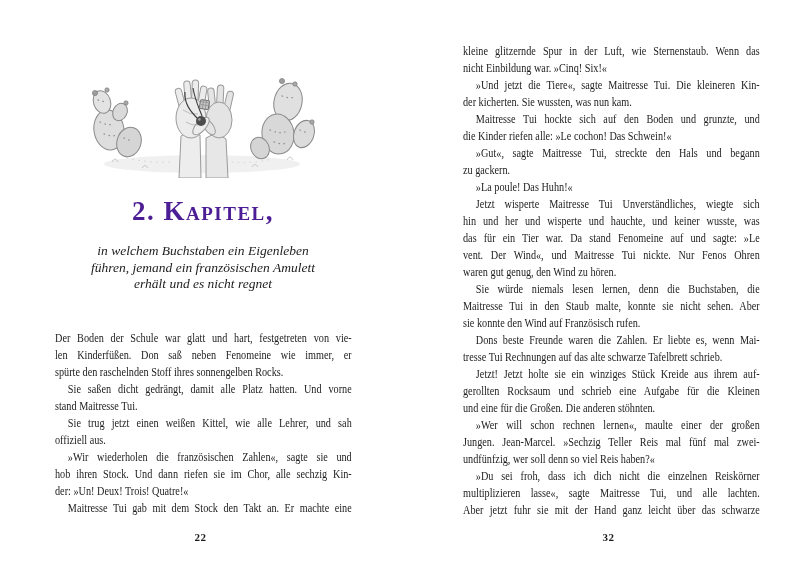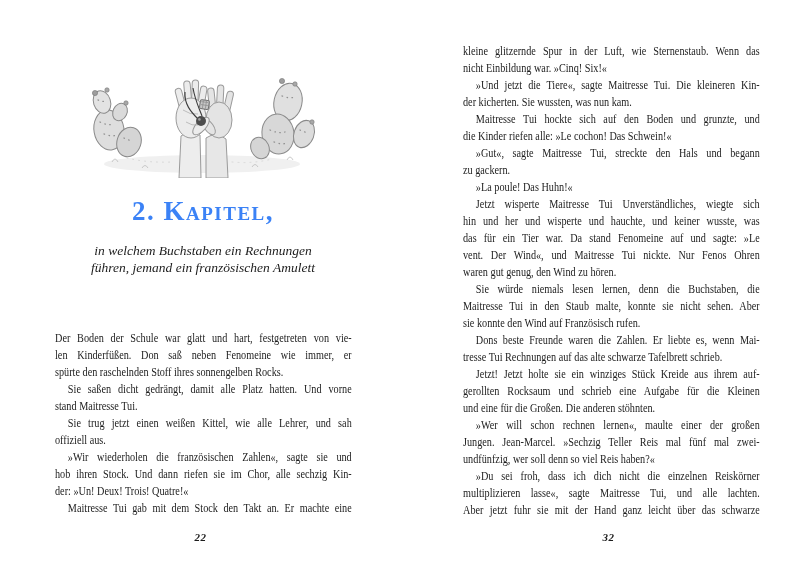--- a/index.html
+++ b/index.html
@@ -5,38 +5,38 @@
   html,body { margin:0; padding:0; background:#ffffff; }
   .spread {
     position:relative; width:800px; height:579px; background:#ffffff;
     font-family:"Liberation Serif", serif; color:#1c1c1c; overflow:hidden;
   }
   .page { position:absolute; top:0; height:517px; }
   .illustration { position:absolute; left:82px; top:50px; width:240px; height:128px; }
   .chapter-title {
     position:absolute; left:54px; top:196px; width:298px; margin:0;
     text-align:center; font-variant:small-caps; font-weight:700;
-    font-size:27px; letter-spacing:1.5px; color:#3b82f6;
+    font-size:27px; letter-spacing:1.5px; color:#4c1d95;
   }
   .subtitle {
     position:absolute; left:54px; top:243px; width:298px;
     font-style:italic; font-size:13.5px; line-height:16.5px; text-align:center;
   }
   .body-block {
     position:absolute; width:392px; transform:scaleX(0.757); transform-origin:0 0;
     font-size:13.5px; line-height:17px;
   }
   #left-body  { left:55px;  top:329px; }
   #right-body { left:463px; top:42px;  }
   .line { height:17px; overflow:hidden; text-align:justify; text-align-last:justify; }
   .line.end { text-align-last:left; }
   .line.indent { padding-left:17px; }
   .folio {
     position:absolute; top:531px; width:297px; text-align:center;
-    font-size:11px; font-weight:700; letter-spacing:0.5px;font-style:italic;
+    font-size:11px; font-weight:700; letter-spacing:0.5px;
   }
   .folio-left  { left:52px; }
   .folio-right { left:460px; }
 </style>
 </head>
 <body>
 
 <div class="spread">
 
   <section class="page" style="left:0; width:400px;">
@@ -106,22 +106,23 @@
             <circle cx="119" cy="71" r="5" fill="#4d4d4d"></circle>
             <circle cx="117.4" cy="69.4" r="1.3" fill="#9e9e9e"></circle>
           </g>
         </g>
       </svg>
     </div>
 
     <h1 class="chapter-title">2. Kapitel,</h1>
 
     <div class="subtitle" id="subtitle">
-        <div class="sub-line">in welchem Buchstaben ein Rechnungen</div>
+        <div class="sub-line">in welchem Buchstaben ein Eigenleben</div>
         <div class="sub-line">führen, jemand ein französischen Amulett</div>
+        <div class="sub-line">erhält und es nicht regnet</div>
       </div>
 
     <div class="body-block" id="left-body">
         <div class="line">Der Boden der Schule war glatt und hart, festgetreten von vie-</div>
         <div class="line">len Kinderfüßen. Don saß neben Fenomeine wie immer, er</div>
         <div class="line end">spürte den raschelnden Stoff ihres sonnengelben Rocks.</div>
         <div class="line indent">Sie saßen dicht gedrängt, damit alle Platz hatten. Und vorne</div>
         <div class="line end">stand Maitresse Tui.</div>
         <div class="line indent">Sie trug jetzt einen weißen Kittel, wie alle Lehrer, und sah</div>
         <div class="line end">offiziell aus.</div>

